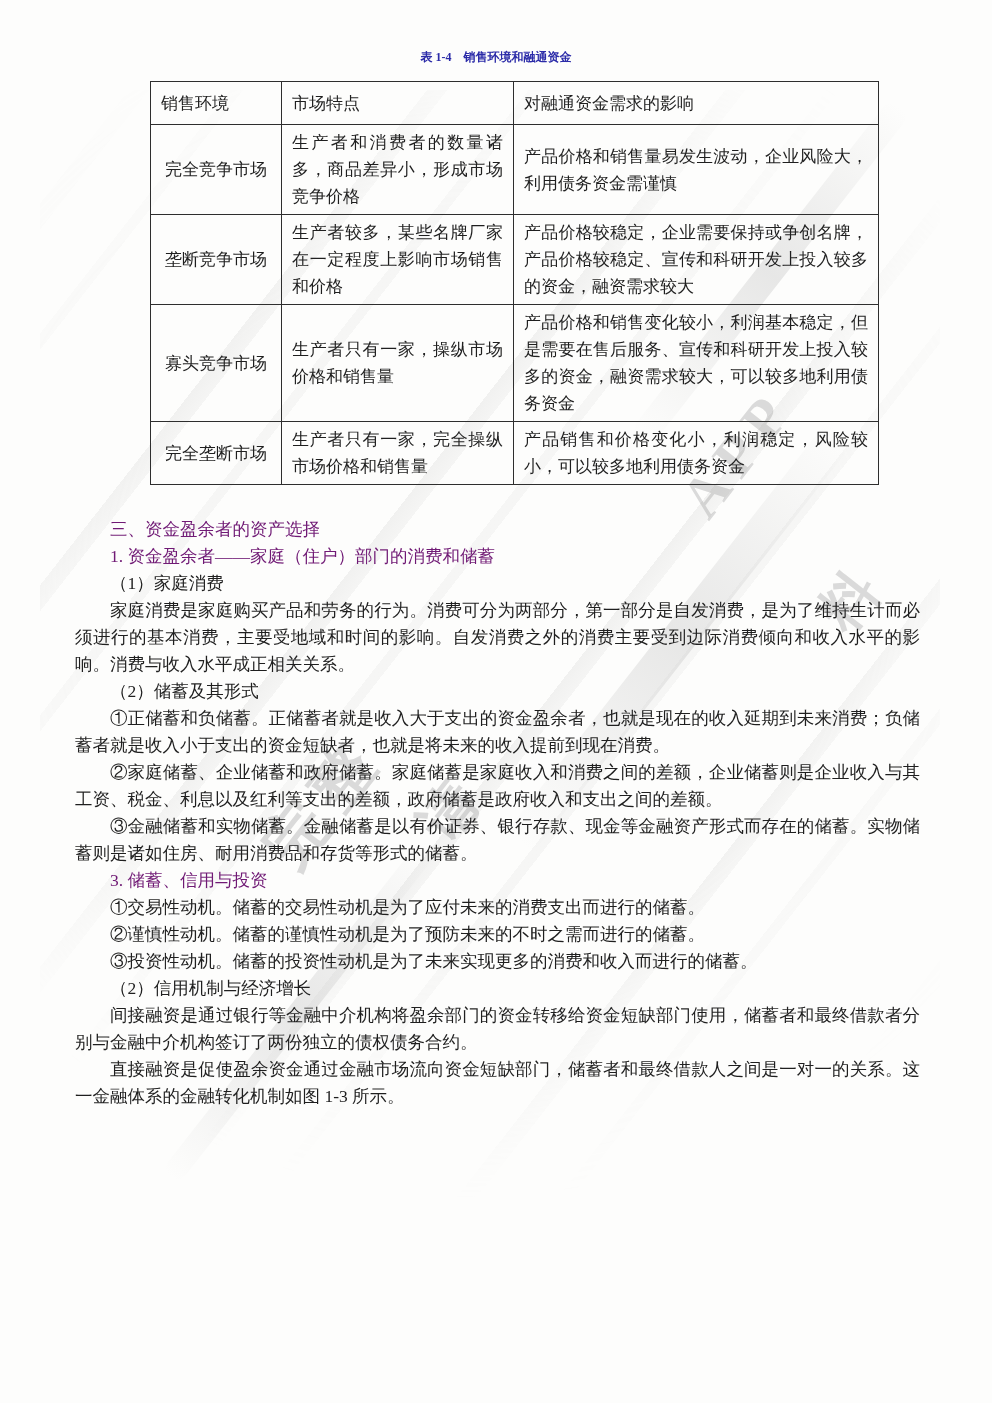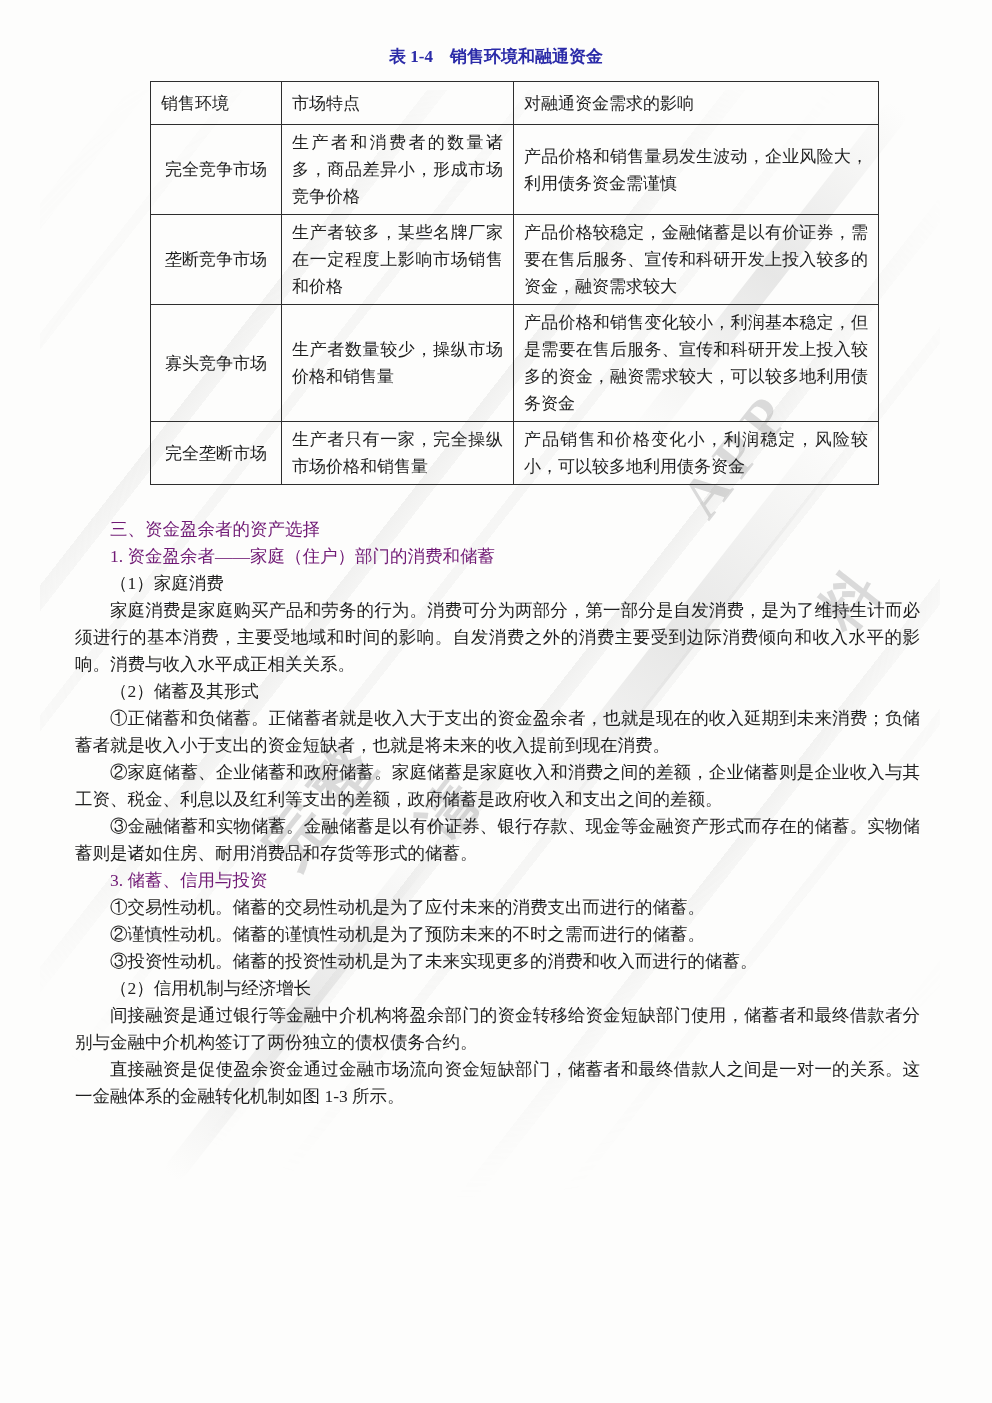--- a/index.html
+++ b/index.html
@@ -53,21 +53,21 @@
   }
 
   
   .caption {
     position: relative;
     z-index: 1;
     padding-top: 46px;
     text-align: center;
     color: #2b2ba8;
     font-weight: bold;
-    font-size: 17px;
+    font-size: 12px;
     line-height: 22px;
   }
   table.env-table {
     position: relative;
     z-index: 1;
     margin: 13px 0 0 150px;
     width: 728px;
     border-collapse: collapse;
     table-layout: fixed;
     font-size: 17px;
@@ -142,25 +142,25 @@
     </thead>
     <tbody>
       <tr>
         <td class="env-cell">完全竞争市场</td>
         <td>生产者和消费者的数量诸多，商品差异小，形成市场竞争价格</td>
         <td>产品价格和销售量易发生波动，企业风险大，利用债务资金需谨慎</td>
       </tr>
       <tr>
         <td class="env-cell">垄断竞争市场</td>
         <td>生产者较多，某些名牌厂家在一定程度上影响市场销售和价格</td>
-        <td>产品价格较稳定，金融储蓄是以有价证券，需要在售后服务、宣传和科研开发上投入较多的资金，融资需求较大</td>
+        <td>产品价格较稳定，企业需要保持或争创名牌，产品价格较稳定、宣传和科研开发上投入较多的资金，融资需求较大</td>
       </tr>
       <tr>
         <td class="env-cell">寡头竞争市场</td>
-        <td>生产者数量较少，操纵市场价格和销售量</td>
+        <td>生产者只有一家，操纵市场价格和销售量</td>
         <td>产品价格和销售变化较小，利润基本稳定，但是需要在售后服务、宣传和科研开发上投入较多的资金，融资需求较大，可以较多地利用债务资金</td>
       </tr>
       <tr>
         <td class="env-cell">完全垄断市场</td>
         <td>生产者只有一家，完全操纵市场价格和销售量</td>
         <td>产品销售和价格变化小，利润稳定，风险较小，可以较多地利用债务资金</td>
       </tr>
     </tbody>
   </table>
 

